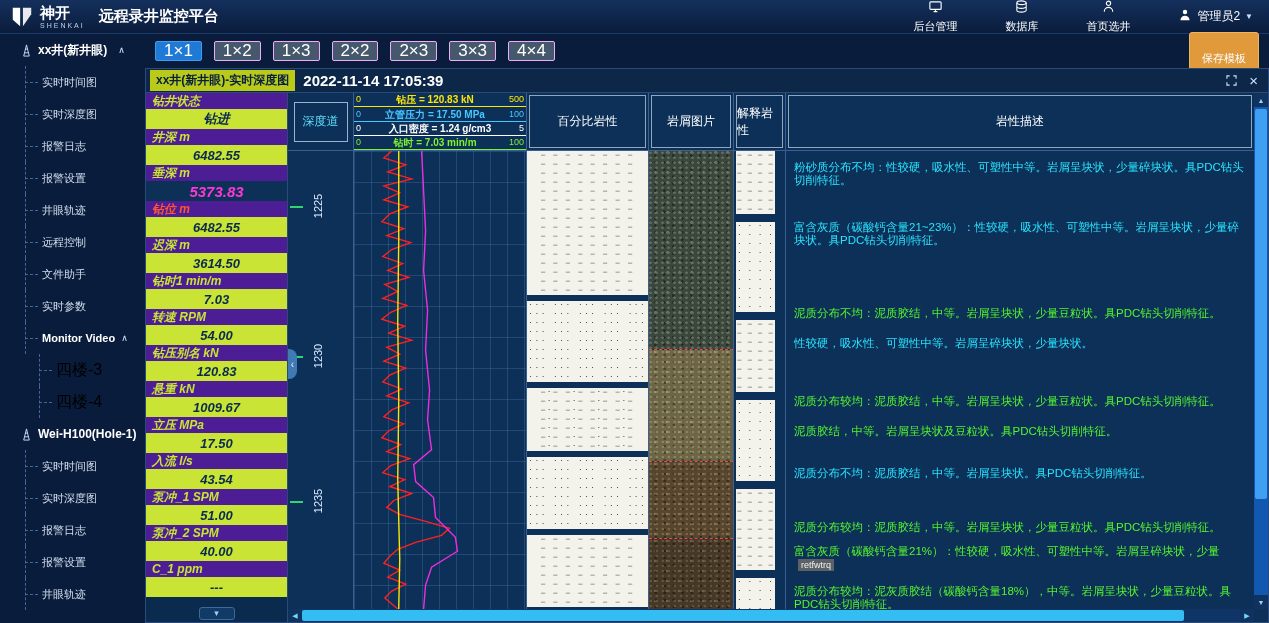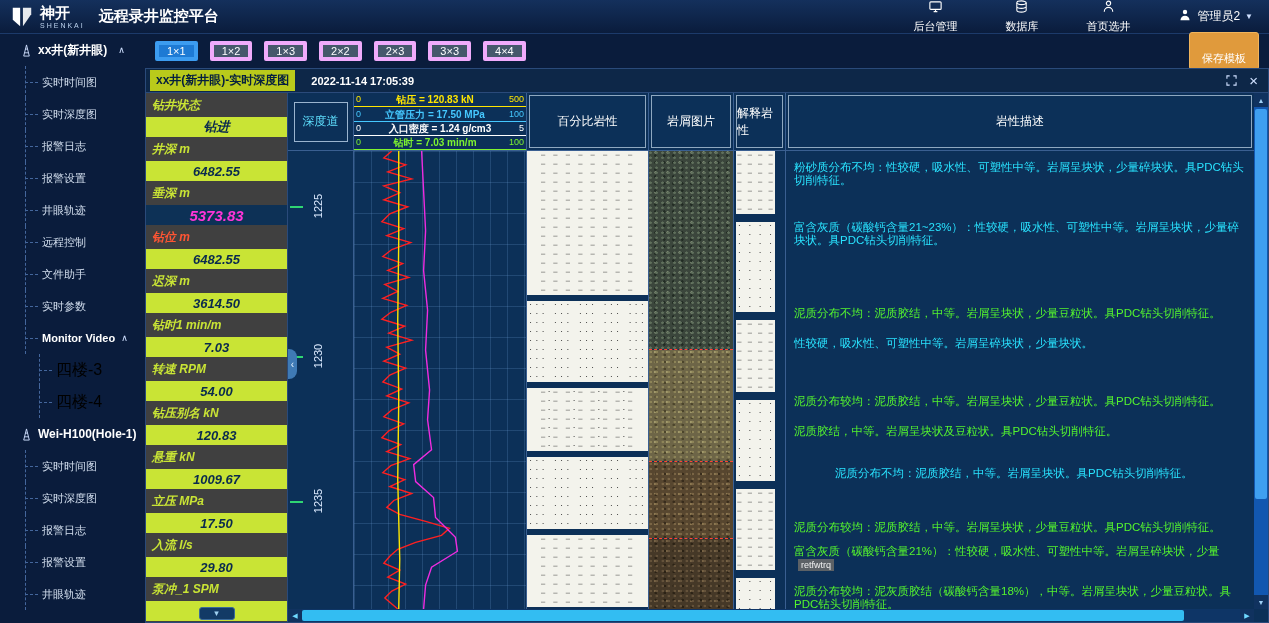--- a/index.html
+++ b/index.html
@@ -38,44 +38,44 @@
   .t-subleaf { padding-left:44px; }
   .t-subleaf::before { content:""; position:absolute; left:27px; top:0; bottom:0; border-left:1px dashed #44669c; }
   .t-subleaf::after  { content:""; position:absolute; left:27px; top:16px; width:13px; border-top:1px dashed #44669c; }
   .sel-marker { position:absolute; right:0; top:296px; width:0; height:0;
        border-top:7px solid transparent; border-bottom:7px solid transparent; border-right:9px solid #fff; }
 
   
   .main { position:absolute; left:145px; top:34px; right:0; bottom:0; }
   .toolbar { height:34px; display:flex; align-items:center; padding:0 10px; gap:12px; }
   .layout-btns { display:flex; gap:12px; }
-  .layout-btn { min-width:42px; height:20px; background:#46586c; border:4px solid #f0abfc; color:#fff;
-       font-size:11px; border-radius:2px; display:flex; align-items:center; justify-content:center;
+  .layout-btn { min-width:42px; height:20px; background:#46586c; border:1px solid #f0abfc; color:#fff;
+       font-size:17px; border-radius:2px; display:flex; align-items:center; justify-content:center;
        padding:0 8px; cursor:pointer; font-family:inherit; }
   .layout-btn.active { background:#1e7ad4; border-color:#3c9cf0; }
   .save-btn { margin-left:auto; background:#e09a3c; border:1px solid #f0b45c; color:#fff; font-size:11px;
        height:20px; padding:18px 12px; border-radius:3px; cursor:pointer; font-family:inherit; }
 
   
   .panel { position:absolute; left:0; top:34px; right:0; bottom:0; border:1px solid #2a4a7a;
        background:#0c3058; display:flex; flex-direction:column; }
   .panel-titlebar { flex:0 0 24px; background:#0d2748; display:flex; align-items:center;
        padding:0 10px 0 4px; border-bottom:1px solid #2a4a7a; }
   .panel-chip { background:#b9ca1b; color:#06203e; font-size:12px; font-weight:bold; padding:2px 6px; }
-  .panel-time { color:#fff; font-size:11px; margin-left:16px; font-weight:bold; }
+  .panel-time { color:#fff; font-size:15px; margin-left:8px; font-weight:bold; }
   .panel-icons { margin-left:auto; display:flex; align-items:center; gap:12px; }
   .fs-icon { cursor:pointer; display:flex; }
   .close-x { color:#cfe0ff; font-size:15px; line-height:1; cursor:pointer; }
 
   .panel-body { flex:1; display:flex; min-height:0; }
 
   
   .params { flex:0 0 142px; background:#0a2a4e; border-right:1px solid #2a4a7a; position:relative; overflow:hidden; }
-  .p-label { height:24px; display:flex; align-items:center; padding-left:6px; color:#c9e435;
-       font-size:12px; font-style:italic; font-weight:bold; background:#404040; }
+  .p-label { height:16px; display:flex; align-items:center; padding-left:6px; color:#c9e435;
+       font-size:12px; font-style:italic; font-weight:bold; background:#4c1d95; }
   .p-label.red { color:#ff5533; }
   .p-value { height:20px; display:flex; align-items:center; justify-content:center; background:#c9e435;
        color:#0a2a4e; font-size:13px; font-style:italic; font-weight:bold; }
   .p-value.magenta { background:#0d3156; color:#ff35d8; font-size:15px; }
   .param-scroll { position:absolute; bottom:2px; left:50%; transform:translateX(-50%); width:36px; height:13px;
        background:#123a66; border:1px solid #3a6a9a; border-radius:3px; display:flex; align-items:center;
        justify-content:center; color:#9fd0f0; font-size:9px; line-height:1; cursor:pointer; }
 
   
   .chart { flex:1; position:relative; display:flex; flex-direction:column; min-width:0;
@@ -327,21 +327,21 @@
               <div class="p-value">7.03</div>
               <div class="p-label">转速 RPM</div>
               <div class="p-value">54.00</div>
               <div class="p-label">钻压别名 kN</div>
               <div class="p-value">120.83</div>
               <div class="p-label">悬重 kN</div>
               <div class="p-value">1009.67</div>
               <div class="p-label">立压 MPa</div>
               <div class="p-value">17.50</div>
               <div class="p-label">入流 l/s</div>
-              <div class="p-value">29.80</div>
+              <div class="p-value">43.54</div>
               <div class="p-label">泵冲_1 SPM</div>
               <div class="p-value">51.00</div>
               <div class="p-label">泵冲_2 SPM</div>
               <div class="p-value">40.00</div>
               <div class="p-label">C_1 ppm</div>
               <div class="p-value">---</div>
             </div>
           <div class="param-scroll">
             <span>▾</span>
           </div>
@@ -521,21 +521,21 @@
                 <div class="interp-row">· ·  · ·</div>
                 <div class="interp-row">· ·  · ·</div>
               </div>
             <div class="c-desc">
                 <div class="desc desc-cyan" style="top: 10px;">粉砂质分布不均：性较硬，吸水性、可塑性中等。岩屑呈块状，少量碎块状。具PDC钻头切削特征。</div>
                 <div class="desc desc-cyan" style="top: 70px;">富含灰质（碳酸钙含量21~23%）：性较硬，吸水性、可塑性中等。岩屑呈块状，少量碎块状。具PDC钻头切削特征。</div>
                 <div class="desc desc-cyan" style="top: 186px;">性较硬，吸水性、可塑性中等。岩屑呈碎块状，少量块状。</div>
                 <div class="desc desc-green" style="top: 156px;">泥质分布不均：泥质胶结，中等。岩屑呈块状，少量豆粒状。具PDC钻头切削特征。</div>
                 <div class="desc desc-green" style="top: 244px;">泥质分布较均：泥质胶结，中等。岩屑呈块状，少量豆粒状。具PDC钻头切削特征。</div>
                 <div class="desc desc-green" style="top: 274px;">泥质胶结，中等。岩屑呈块状及豆粒状。具PDC钻头切削特征。</div>
-                <div class="desc desc-cyan" style="top: 316px; margin-left: 41px;">泥质分布不均：泥质胶结，中等。岩屑呈块状。具PDC钻头切削特征。</div>
+                <div class="desc desc-cyan" style="top: 316px;">泥质分布不均：泥质胶结，中等。岩屑呈块状。具PDC钻头切削特征。</div>
                 <div class="desc desc-green" style="top: 370px;">泥质分布较均：泥质胶结，中等。岩屑呈块状，少量豆粒状。具PDC钻头切削特征。</div>
                 <div class="desc desc-green" style="top: 394px;">富含灰质（碳酸钙含量21%）：性较硬，吸水性、可塑性中等。岩屑呈碎块状，少量<span class="desc-badge">retfwtrq</span></div>
                 <div class="desc desc-green" style="top: 434px;">泥质分布较均：泥灰质胶结（碳酸钙含量18%），中等。岩屑呈块状，少量豆粒状。具PDC钻头切削特征。</div>
               </div>
           </div>
 
           <div class="collapse-handle">
             <span>‹</span>
           </div>
 

